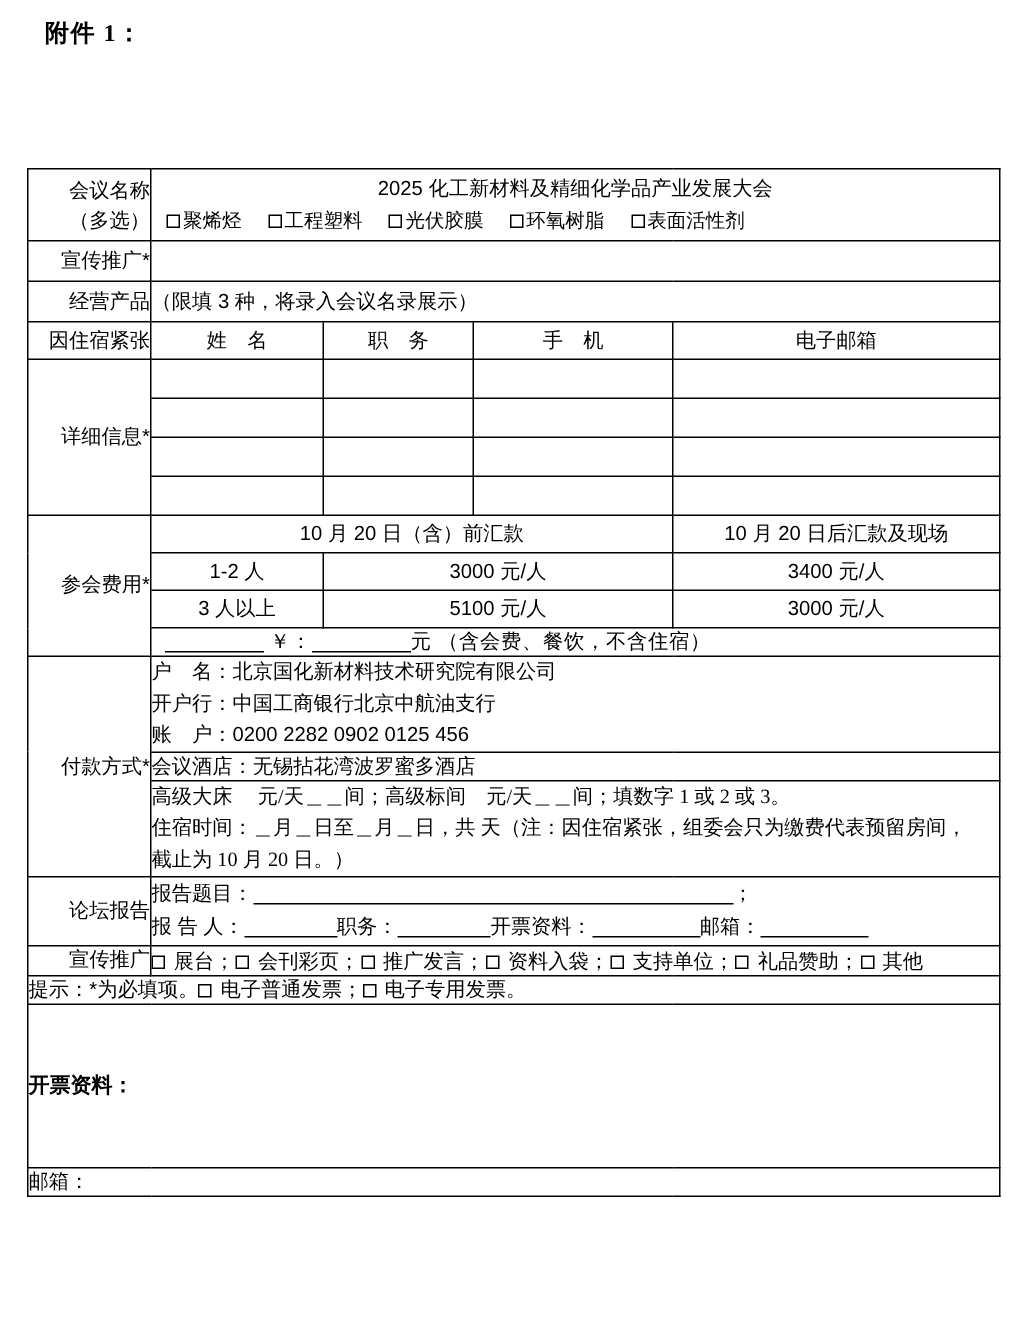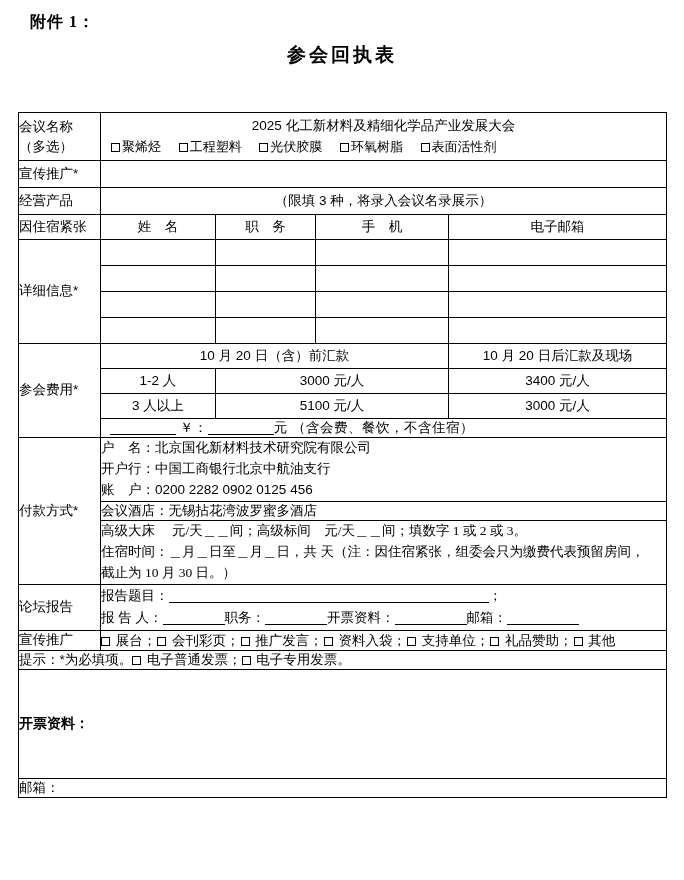--- a/index.html
+++ b/index.html
@@ -52,29 +52,29 @@
     table-layout: fixed;
     font-size: 13.5px;
     font-family: "Liberation Sans", "DejaVu Sans", sans-serif;
   }
   .form-table td {
     border: 1px solid #000000;
     padding: 0;
     vertical-align: middle;
   }
   .lbl {
-    text-align: left;
+    text-align: right;
     width: 82px;
     line-height: 1.35;
     padding: 3px 2px;
   }
   .lbl-2line { line-height: 1.45; }
 
   .cell-pad { padding: 3px 7px; }
-  .ctr { text-align: center; }
+  .ctr { }
 
   .conf-name-line {
     text-align: center;
     padding: 4px 4px 2px 4px;
     font-size: 13.5px;
   }
   .conf-check-line {
     padding: 1px 4px 4px 10px;
     font-size: 13px;
     white-space: nowrap;
@@ -125,21 +125,20 @@
   .invoice-row { padding: 4px 6px 0 6px; height: 108px; vertical-align: top; }
   .invoice-title { font-weight: bold; font-size: 14px; }
   .mail-row { padding: 3px 6px 5px 6px; }
 </style>
 </head>
 <body>
 
 <div class="page">
 
   <div class="attachment-label">附件 1：</div>
-  <div class="doc-title">参会回执表</div>
 
   <table class="form-table">
     <colgroup>
       <col style="width:82px">
       <col style="width:115px">
       <col style="width:100px">
       <col style="width:133px">
       <col style="width:218px">
     </colgroup>
     <tbody>
@@ -238,21 +237,21 @@
       </tr>
       <tr>
         <td class="hotel-row" colspan="4">
           <span>会议酒店：</span><span>无锡拈花湾波罗蜜多酒店</span>
         </td>
       </tr>
       <tr>
         <td class="room-block" colspan="4">
           <div>高级大床　 元/天＿＿间；高级标间　元/天＿＿间；填数字 1 或 2 或 3。</div>
           <div>住宿时间：＿月＿日至＿月＿日，共 天（注：因住宿紧张，组委会只为缴费代表预留房间，</div>
-          <div>截止为 10 月 30 日。）</div>
+          <div>截止为 10 月 20 日。）</div>
         </td>
       </tr>
 
       <tr>
         <td class="lbl">论坛报告</td>
         <td class="report-block" colspan="4">
           <div><span>报告题目：</span><span class="ul-1"></span><span>；</span></div>
           <div><span>报 告 人：</span><span class="ul-2"></span><span>职务：</span><span class="ul-3"></span><span>开票资料：</span><span class="ul-4"></span><span>邮箱：</span><span class="ul-5"></span></div>
         </td>
       </tr>

